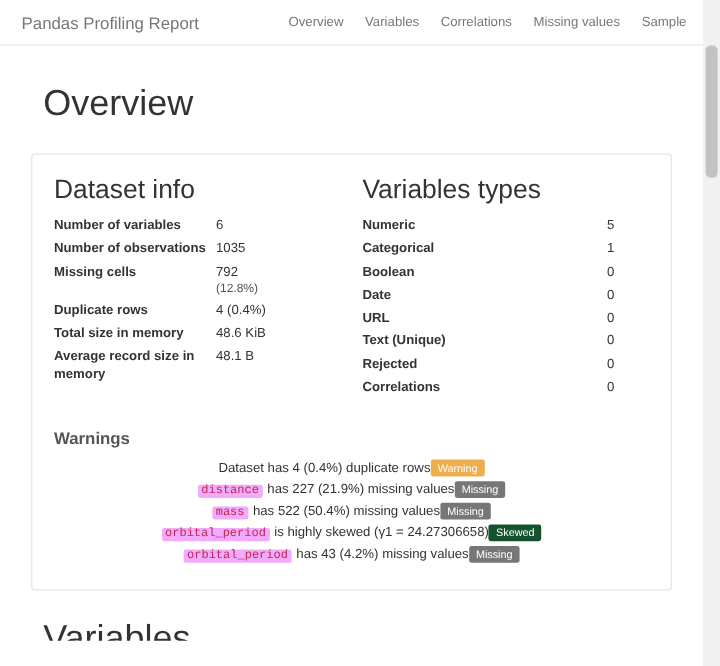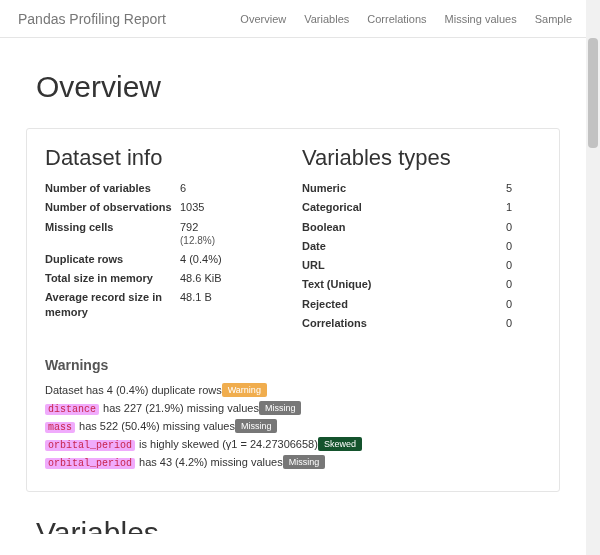--- a/index.html
+++ b/index.html
@@ -120,21 +120,21 @@
     margin-top: 22px;
   }
   .warnings h3 {
     font-size: 14px;
     font-weight: 700;
     color: #555;
     margin: 0 0 10px 0;
   }
   .warn-row {
     display: flex;
-    justify-content: flex-start;
+    justify-content: center;
     align-items: center;
     font-size: 11px;
     color: #333;
     margin-bottom: 4px;
   }
   .warn-row .txt {
     display: flex;
     align-items: baseline;
     flex-wrap: wrap;
     gap: 4px;

